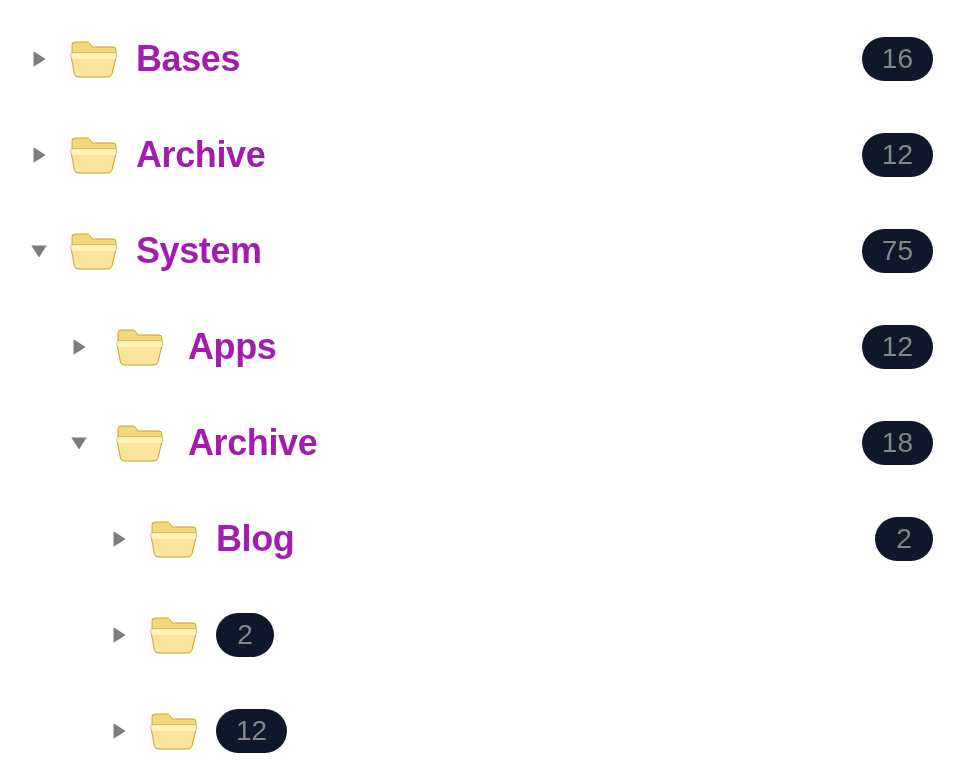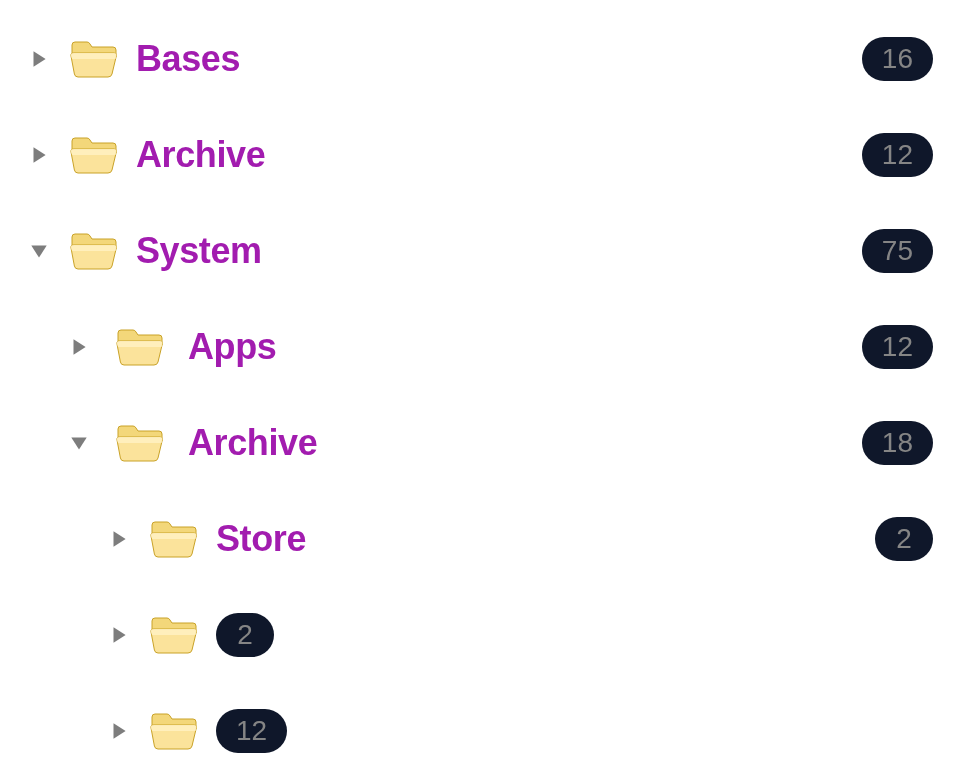--- a/index.html
+++ b/index.html
@@ -133,21 +133,21 @@
       <span class="arrow">
         <svg width="22" height="22" viewBox="0 0 20 20">
           <polygon points="5,3 16,10 5,17" fill="#7d7d7d"></polygon>
         </svg>
       </span>
       <span class="folder-icon"><svg viewBox="0 0 48 40" width="48" height="40">
           <path d="M2 6 Q2 3 5 3 L17 3 Q19 3 20 5 L22 8 L43 8 Q46 8 46 11 L46 18 L2 18 Z" fill="#f3d77a" stroke="#c9a227" stroke-width="1"></path>
           <path d="M4 14 L44 14 Q47 14 46.3 17 L42 35 Q41.3 38 38 38 L8 38 Q5 38 4.4 35 L1 17 Q0.3 14 4 14 Z" fill="#fbe39b" stroke="#c9a227" stroke-width="1"></path>
           <path d="M4 14 L44 14 Q47 14 46.3 17 L45.5 20 L2 20 L1 17 Q0.3 14 4 14 Z" fill="#fff0c0" opacity="0.9"></path>
         </svg></span>
-      <span class="label">Store</span>
+      <span class="label">Blog</span>
       <span class="badge">2</span>
     </div>
     <div class="tree-row indent-2">
       <span class="arrow">
         <svg width="22" height="22" viewBox="0 0 20 20">
           <polygon points="5,3 16,10 5,17" fill="#7d7d7d"></polygon>
         </svg>
       </span>
       <span class="folder-icon"><svg viewBox="0 0 48 40" width="48" height="40">
           <path d="M2 6 Q2 3 5 3 L17 3 Q19 3 20 5 L22 8 L43 8 Q46 8 46 11 L46 18 L2 18 Z" fill="#f3d77a" stroke="#c9a227" stroke-width="1"></path>

